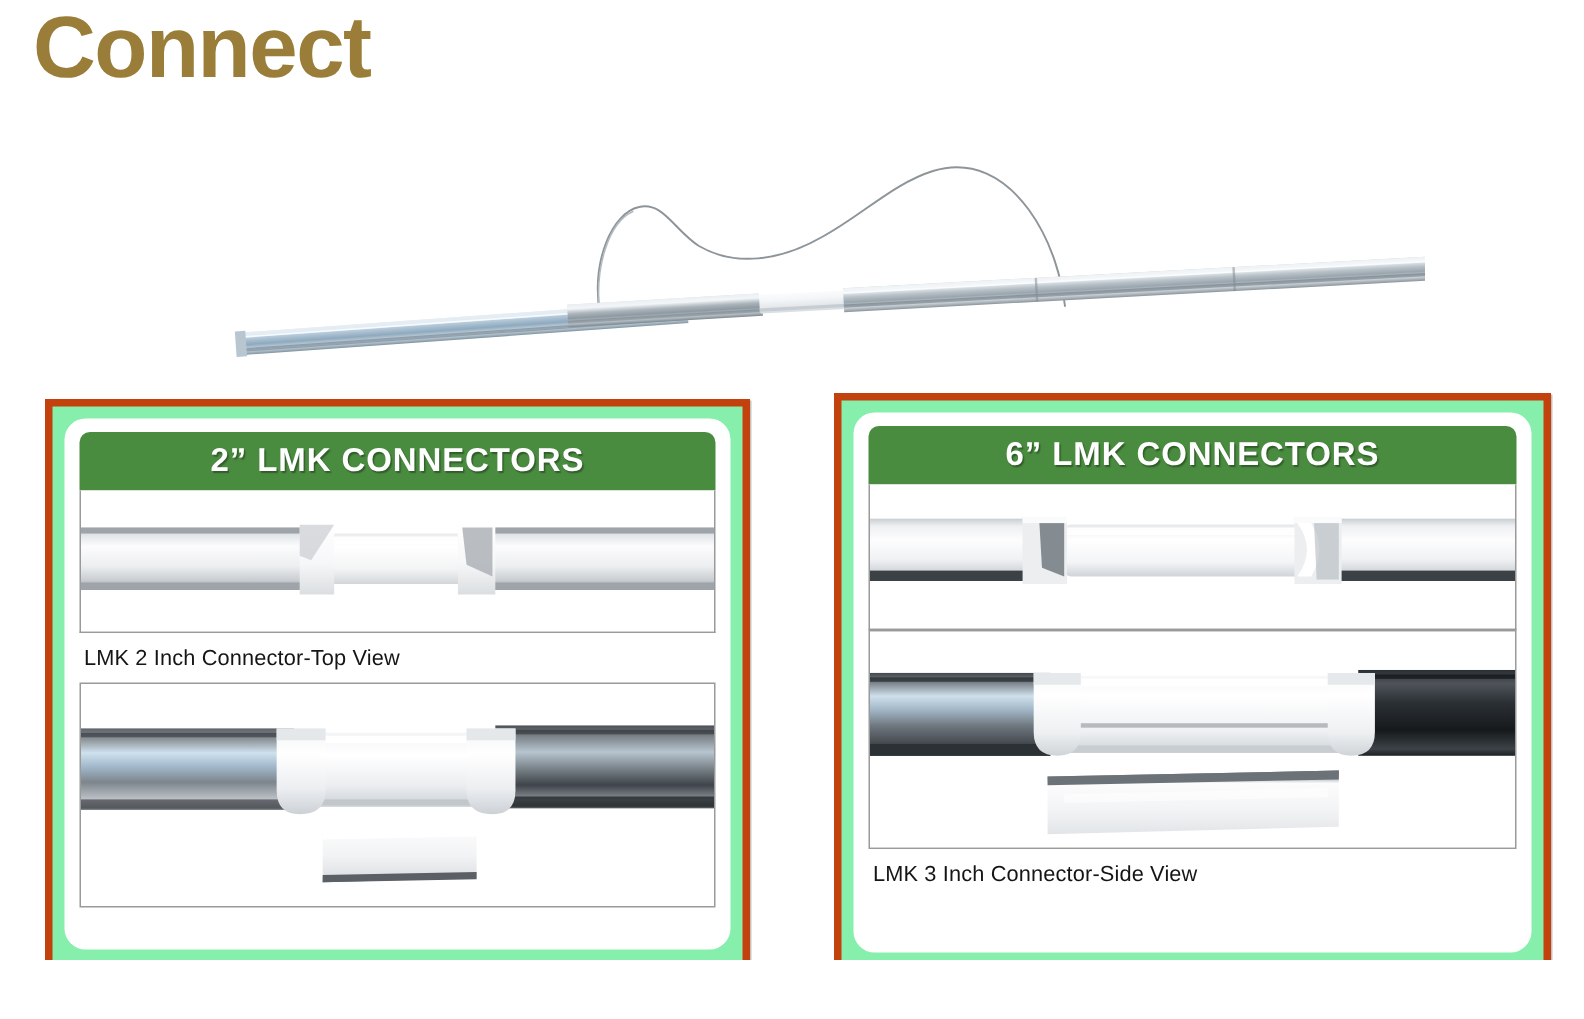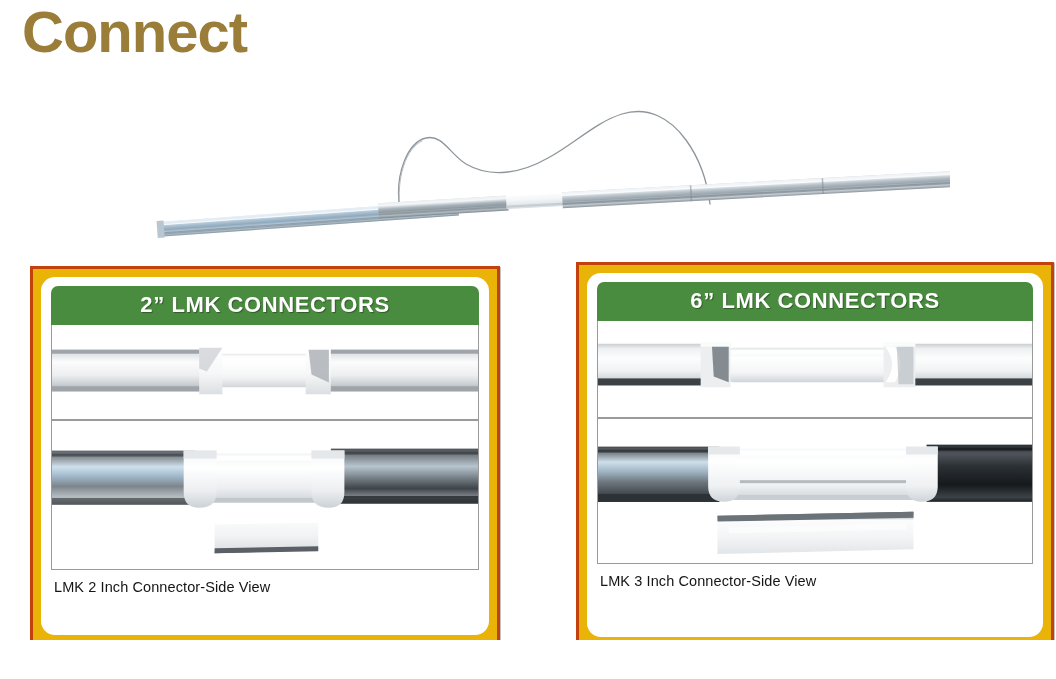--- a/index.html
+++ b/index.html
@@ -37,40 +37,40 @@
     left: 150px;
     top: 78px;
     width: 800px;
     height: 165px;
   }
   #hero svg { display: block; width: 100%; height: 100%; }
 
   
   .panel {
     position: absolute;
-    background: #eab308;
-    border: 3px solid #c2410c;
+    background: #86efac;
+    border: 5px solid #c2410c;
     box-shadow: 1px 1px 0 rgba(120,120,110,0.45);
     box-sizing: border-box;
   }
   .panel-inner {
     position: absolute;
     left: 8px;
     top: 8px;
     right: 8px;
     bottom: 8px;
     background: #ffffff;
     border-radius: 14px;
     box-sizing: border-box;
     padding: 9px 10px 8px 10px;
     display: flex;
     flex-direction: column;
   }
   #panel-2in { left: 30px;  top: 266px; width: 470px; height: 380px; }
-  #panel-6in { left: 576px; top: 262px; width: 478px; height: 386px; }
+  #panel-6in { left: 556px; top: 262px; width: 478px; height: 386px; }
 
   .panel-header {
     background: #4a8c3f;
     border-radius: 7px 7px 0 0;
     color: #ffffff;
     font-size: 22px;
     font-weight: bold;
     letter-spacing: 0.6px;
     text-align: center;
     padding: 6px 0 7px 0;
@@ -227,20 +227,21 @@
           <rect x="170" y="31" width="104" height="5" fill="#ffffff" opacity="0.9"></rect>
 
           <path d="M152 23 L176 23 L176 70 L152 70 Z" fill="url(#t2cap)"></path>
           <path d="M152 23 L176 23 L160 47 L152 44 Z" fill="#c9ccd0" opacity="0.7"></path>
 
           <path d="M262 23 L288 23 L288 70 L262 70 Z" fill="url(#t2cap)"></path>
           <path d="M265 25 L286 25 L286 58 L268 50 Z" fill="#a9aeb3" opacity="0.8"></path>
         </svg>
       </div>
 
+      <div class="caption">LMK 2 Inch Connector-Top View</div>
 
       <div class="figure fig-side boxed">
         <svg viewBox="0 0 440 150" preserveAspectRatio="none">
           <defs>
             <linearGradient id="s2left" x1="0" y1="0" x2="0" y2="1">
               <stop offset="0%" stop-color="#5d6368"></stop>
               <stop offset="14%" stop-color="#8f969b"></stop>
               <stop offset="30%" stop-color="#cfe1ee"></stop>
               <stop offset="48%" stop-color="#9fb6c8"></stop>
               <stop offset="66%" stop-color="#7d858c"></stop>
@@ -288,21 +289,20 @@
 
           <path d="M268 30 L302 30 L302 72 Q 302 88 286 88 Q 268 88 268 72 Z" fill="url(#s2mid)"></path>
           <path d="M268 30 L302 30 L302 38 L268 38 Z" fill="#e5e8eb"></path>
 
           <path d="M168 100 L275 98 L275 131 L168 134 Z" fill="url(#s2piece)"></path>
           <path d="M168 100 L275 98 L275 103 L168 105 Z" fill="#ffffff"></path>
           <path d="M168 129 L275 127 L275 132 L168 134 Z" fill="#5a6065"></path>
         </svg>
       </div>
 
-      <div class="caption">LMK 2 Inch Connector-Side View</div>
     </div>
   </div>
 
   <div class="panel" id="panel-6in">
     <div class="panel-inner">
 
       <div class="panel-header">6” LMK CONNECTORS</div>
 
       <div class="figure fig-top">
         <svg viewBox="0 0 465 97" preserveAspectRatio="none">

